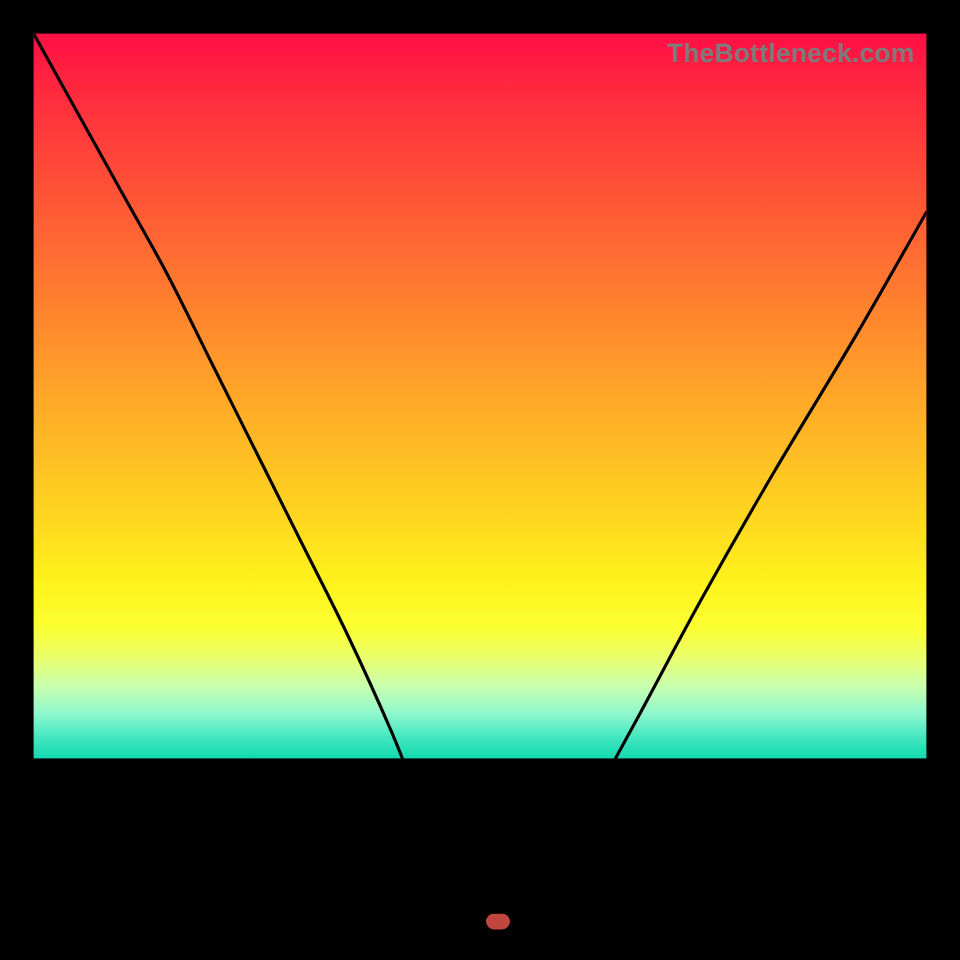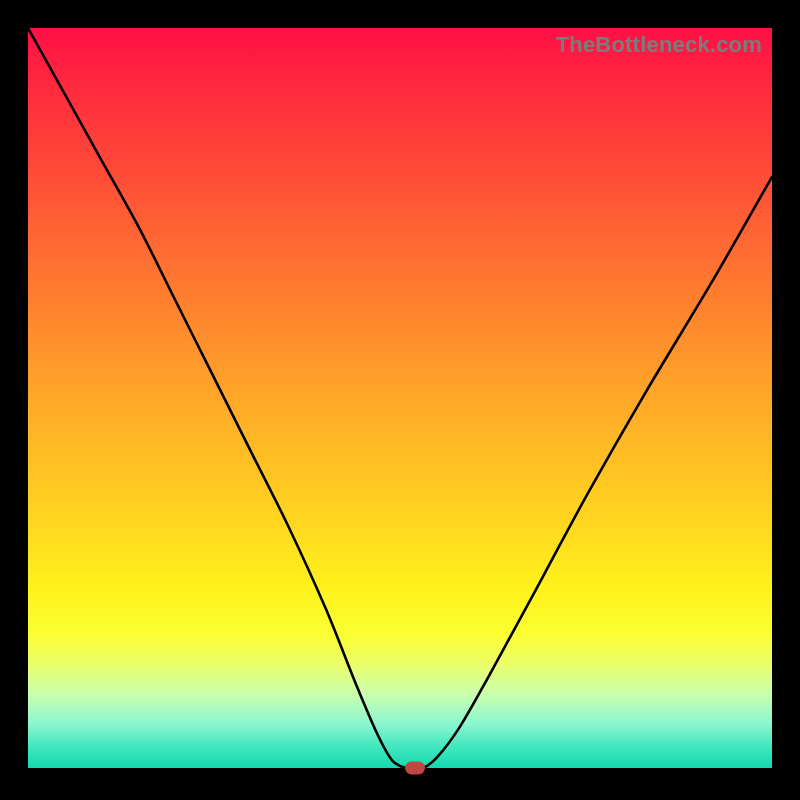--- a/index.html
+++ b/index.html
@@ -15,21 +15,21 @@
     position: relative;
     width: 800px;
     height: 800px;
     background: #000;
   }
   .plot-area {
     position: absolute;
     left: 28px;
     top: 28px;
     width: 744px;
-    height: 740px;
+    height: 604px;
     background: linear-gradient(
       to bottom,
       #ff0f45 0%,
       #ff2a3e 8%,
       #ff4738 18%,
       #ff6b32 30%,
       #ff8f2c 42%,
       #ffb326 54%,
       #ffd420 66%,
       #fff31c 76%,

